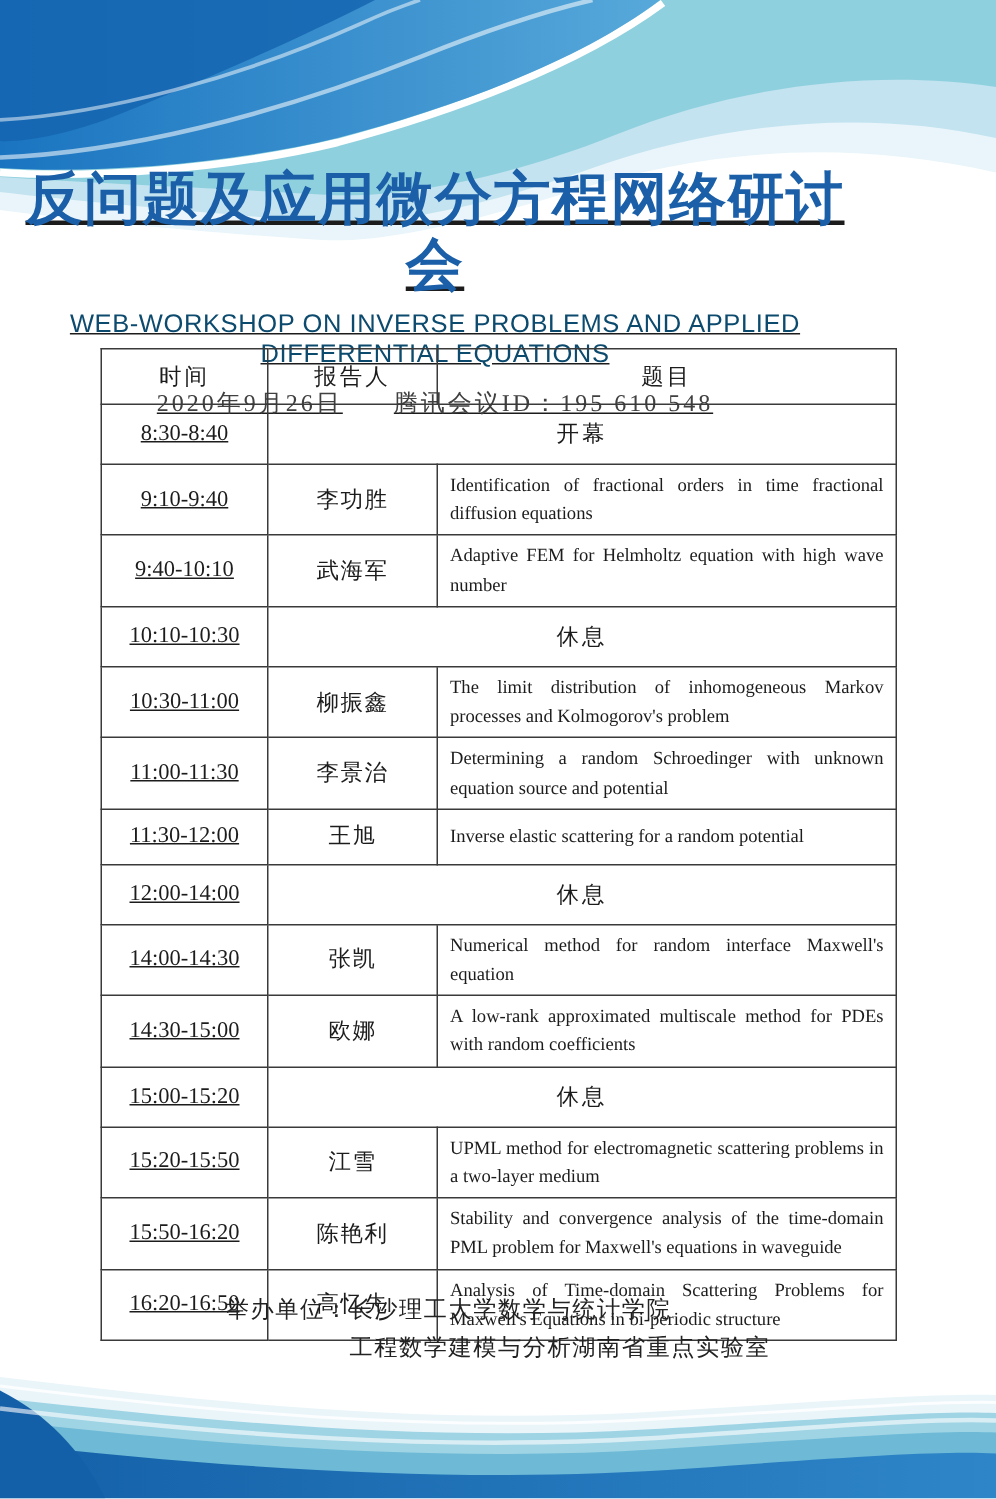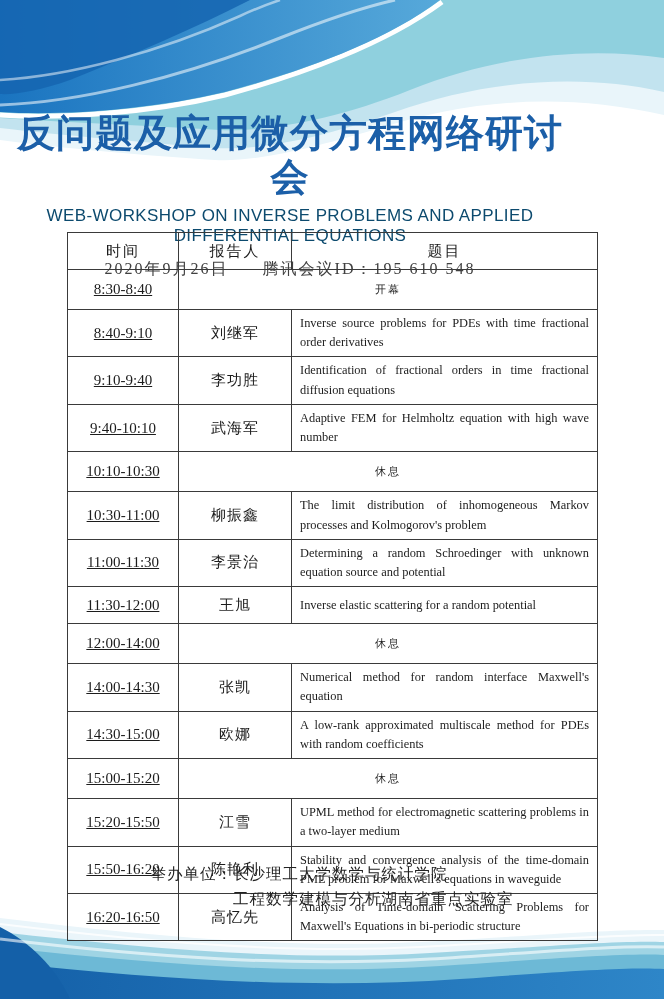--- a/index.html
+++ b/index.html
@@ -7,21 +7,21 @@
     width:664px;height:999px;position:relative;overflow:hidden;
     background:#ffffff;
     font-family:"Liberation Serif", serif;
     color:#1c1c1c;
   }
   .waves{position:absolute;left:0;z-index:1;pointer-events:none;}
   .waves.top{top:0;}
   .waves.bottom{bottom:0;}
   .content{position:relative;z-index:2;}
 
-  .header{position:absolute;top:112px;left:0;width:580px;text-align:center;}
+  .header{position:absolute;top:112px;left:0;width:580px;text-align:center;text-decoration:underline;}
   .poster-title{
     margin:0;
     font-family:"Liberation Sans", sans-serif;
     font-weight:bold;
     font-size:38px;
     letter-spacing:1px;
     color:#1b5fa8;
     line-height:1.15;
   }
   .poster-subtitle{
@@ -71,21 +71,21 @@
     text-align:center;
   }
   td.title-cell{
     font-size:12.4px;
     text-align:justify;
     text-justify:inter-word;
     line-height:1.55;
     padding:5px 9px;
   }
   td.merged-cell{
-    font-size:11px;
+    font-size:15px;
     letter-spacing:2px;
     text-align:center;
   }
   tr.row-plain{height:37px;}
   tr.row-break{height:40px;}
 
   .footer{
     position:absolute;top:862px;left:0;width:664px;z-index:2;
     display:flex;justify-content:center;
     font-size:15.5px;
@@ -154,25 +154,20 @@
         <th class="col-head">报告人</th>
         <th class="col-head">题目</th>
       </tr>
     </thead>
     <tbody id="schedule-body">
         <tr class="row-break">
           <td class="time-cell">8:30-8:40</td>
           <td class="merged-cell" colspan="2">开幕</td>
         </tr>
         <tr class="row-plain">
-          <td class="time-cell">8:40-9:10</td>
-          <td class="speaker-cell">刘继军</td>
-          <td class="title-cell">Inverse source problems for PDEs with time fractional order derivatives</td>
-        </tr>
-        <tr class="row-plain">
           <td class="time-cell">9:10-9:40</td>
           <td class="speaker-cell">李功胜</td>
           <td class="title-cell">Identification of fractional orders in time fractional diffusion equations</td>
         </tr>
         <tr class="row-plain">
           <td class="time-cell">9:40-10:10</td>
           <td class="speaker-cell">武海军</td>
           <td class="title-cell">Adaptive FEM for Helmholtz equation with high wave number</td>
         </tr>
         <tr class="row-break">

